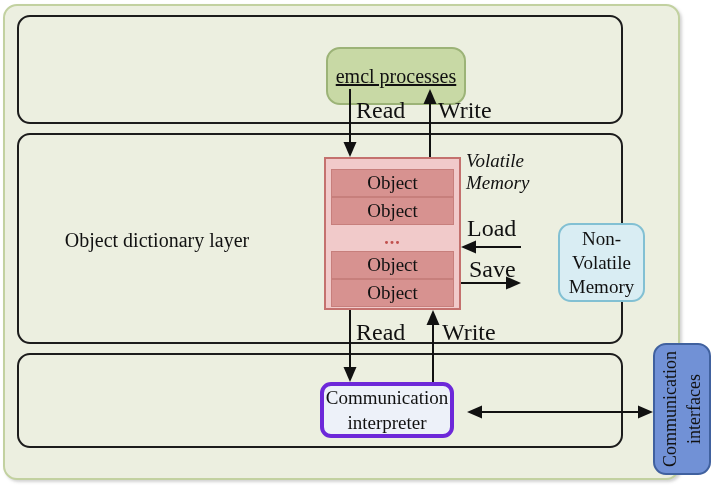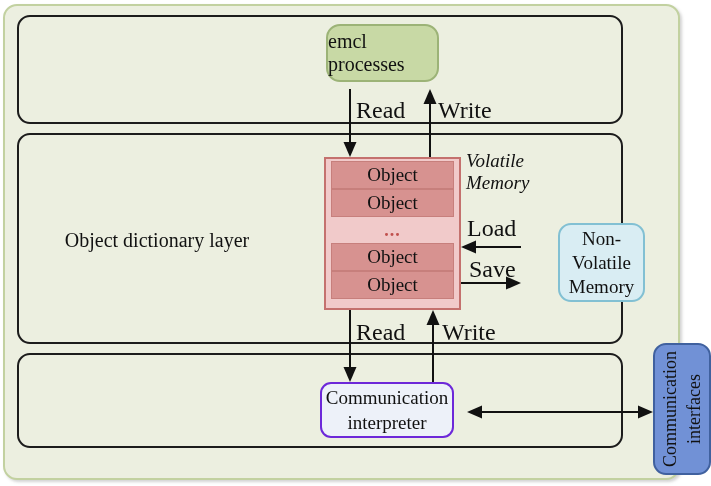--- a/index.html
+++ b/index.html
@@ -46,37 +46,38 @@
     line-height: 22px;
     white-space: nowrap;
   }
   .lbl-app  { left: 40px; top: 60px; }
   .lbl-od   { left: 22px; top: 229px; }
   .lbl-comm { left: 40px; top: 393px; }
 
   
   .emcl-box {
     position: absolute;
-    left: 326px; top: 24px;
-    width: 113px; height: 58px;
+    left: 326px; top: 47px;
+    width: 140px; height: 58px;
     background: #c8d9a5;
     border: 2px solid #9cb377;
     border-radius: 14px;
     display: flex; align-items: center; justify-content: center;
     font-size: 20px;
+    text-decoration: underline;
   }
 
   
   .stack-box {
     position: absolute;
     left: 324px; top: 157px;
     width: 137px; height: 153px;
     background: #f1caca;
     border: 2px solid #c4716e;
-    padding: 2px 5px;
+    padding: 10px 5px;
   }
   .object-row {
     width: 123px; height: 28px;
     background: #d79290;
     border: 1px solid #c77f7c;
     display: flex; align-items: center; justify-content: center;
     font-size: 19px;
   }
   .dots-row {
     width: 123px; height: 26px;
@@ -113,21 +114,21 @@
     white-space: pre-line;
     margin-left: 36px;
   }
 
   
   .interp-box {
     position: absolute;
     left: 320px; top: 382px;
     width: 134px; height: 56px;
     background: #edf1f9;
-    border: 2px solid #6d28d9;
+    border: 4px solid #6d28d9;
     border-radius: 11px;
     display: flex; align-items: center; justify-content: center;
     text-align: center;
     font-size: 19px;
     line-height: 25px;
     white-space: pre-line;
   }
 
   
   .intf-box {

